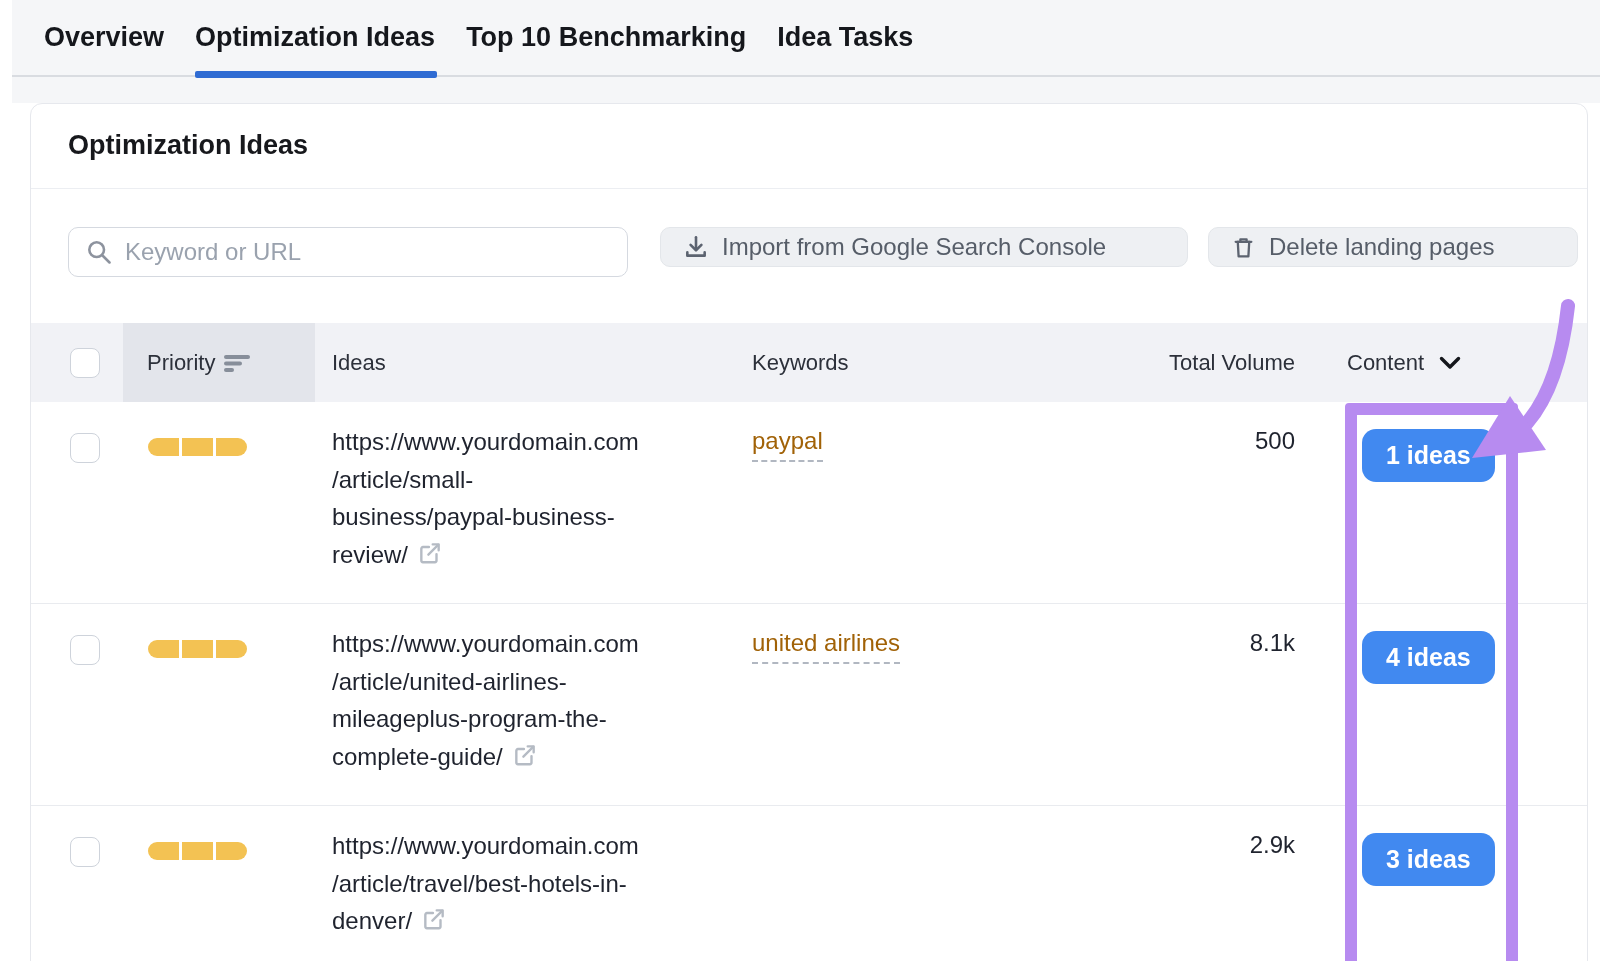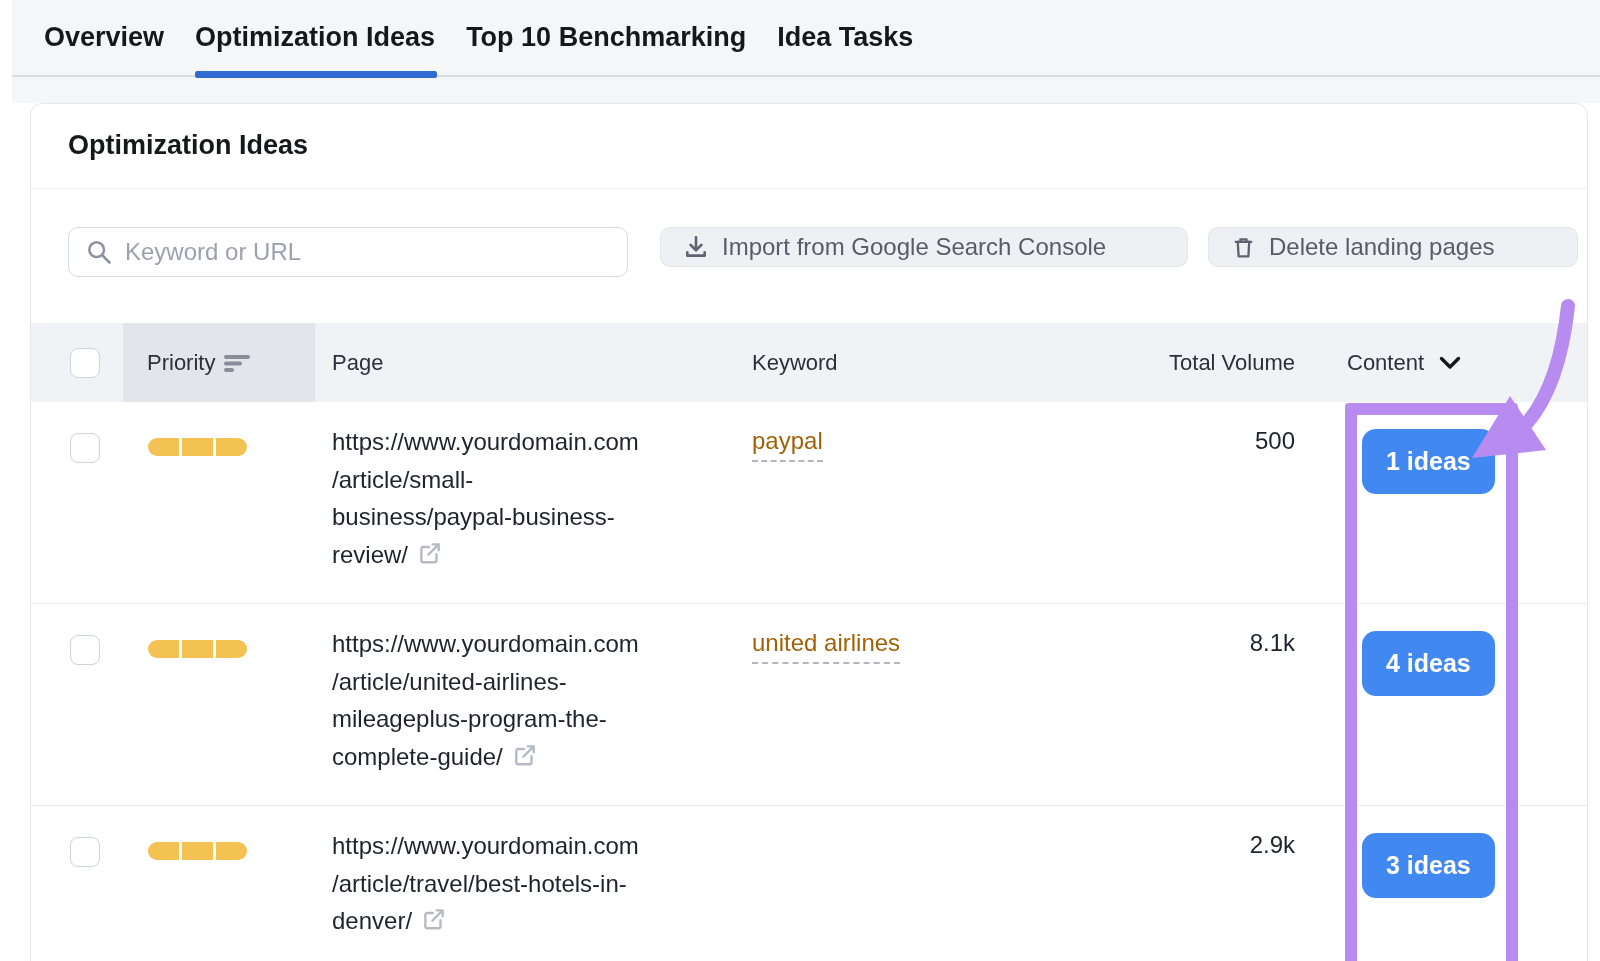--- a/index.html
+++ b/index.html
@@ -65,21 +65,21 @@
   .prio { position: absolute; left: 148px; top: 36px; display: flex; gap: 3px; }
   .prio .seg { width: 31px; height: 18px; background: var(--prio-yellow); }
   .prio .seg:first-child { border-radius: 9px 0 0 9px; }
   .prio .seg:last-child { border-radius: 0 9px 9px 0; }
   .page-cell { position: absolute; left: 332px; top: 21px; width: 400px;
         font-size: 24px; line-height: 37.5px; color: #1f232e; }
   .ext-icon { display: inline-block; vertical-align: -3px; margin-left: 9px; cursor: pointer; }
   .kw-cell { position: absolute; left: 752px; top: 25px; font-size: 24px; color: #a16207; }
   .kw-link { border-bottom: 2px dashed #b1b7c1; padding-bottom: 6px; cursor: pointer; }
   .vol-cell { position: absolute; right: 305px; top: 25px; font-size: 24px; color: #1f232e; }
-  .ideas-btn { position: absolute; left: 1362px; top: 27px; height: 65px; min-width: 126px;
+  .ideas-btn { position: absolute; left: 1362px; top: 27px; height: 53px; min-width: 126px;
         background: var(--ideas-blue); color: #fff; border: 0; border-radius: 14px;
         font-size: 25px; font-weight: 700; font-family: "Liberation Sans", sans-serif;
         padding: 0 24px; cursor: pointer; z-index: 6; }
 
   
   .hl-box { position: absolute; left: 1345px; top: 403px; width: 173px; height: 600px;
         border: 12px solid var(--purple); border-radius: 4px; z-index: 5; pointer-events: none; }
   .arrow-svg { position: absolute; left: 0; top: 0; z-index: 10; pointer-events: none; }
 
   .icon-gray { color: #8d939e; }
@@ -132,22 +132,22 @@
     <div class="th-priority-cell"></div>
     <div class="checkbox head-checkbox"></div>
     <div class="th th-priority">
       <span>Priority</span>
       <svg width="27" height="22" viewBox="0 0 27 22" fill="#878e9a">
         <rect x="0" y="3" width="26" height="4" rx="2"></rect>
           <rect x="0" y="9.5" width="18" height="4" rx="2"></rect>
           <rect x="0" y="16" width="10" height="4" rx="2"></rect>
       </svg>
     </div>
-    <div class="th th-page">Page</div>
-    <div class="th th-keywords">Keyword</div>
+    <div class="th th-page">Ideas</div>
+    <div class="th th-keywords">Keywords</div>
     <div class="th th-content">
       <span>Content</span>
       <svg width="22" height="14" viewBox="0 0 22 14" fill="none" stroke="#15171c" stroke-width="3.4" stroke-linecap="round" stroke-linejoin="round">
         <path d="M2.5 2.5 L11 11 L19.5 2.5"></path>
       </svg>
     </div>
     <div class="th th-volume">Total Volume</div>
   </div>
 
   <div class="row" id="row0">

